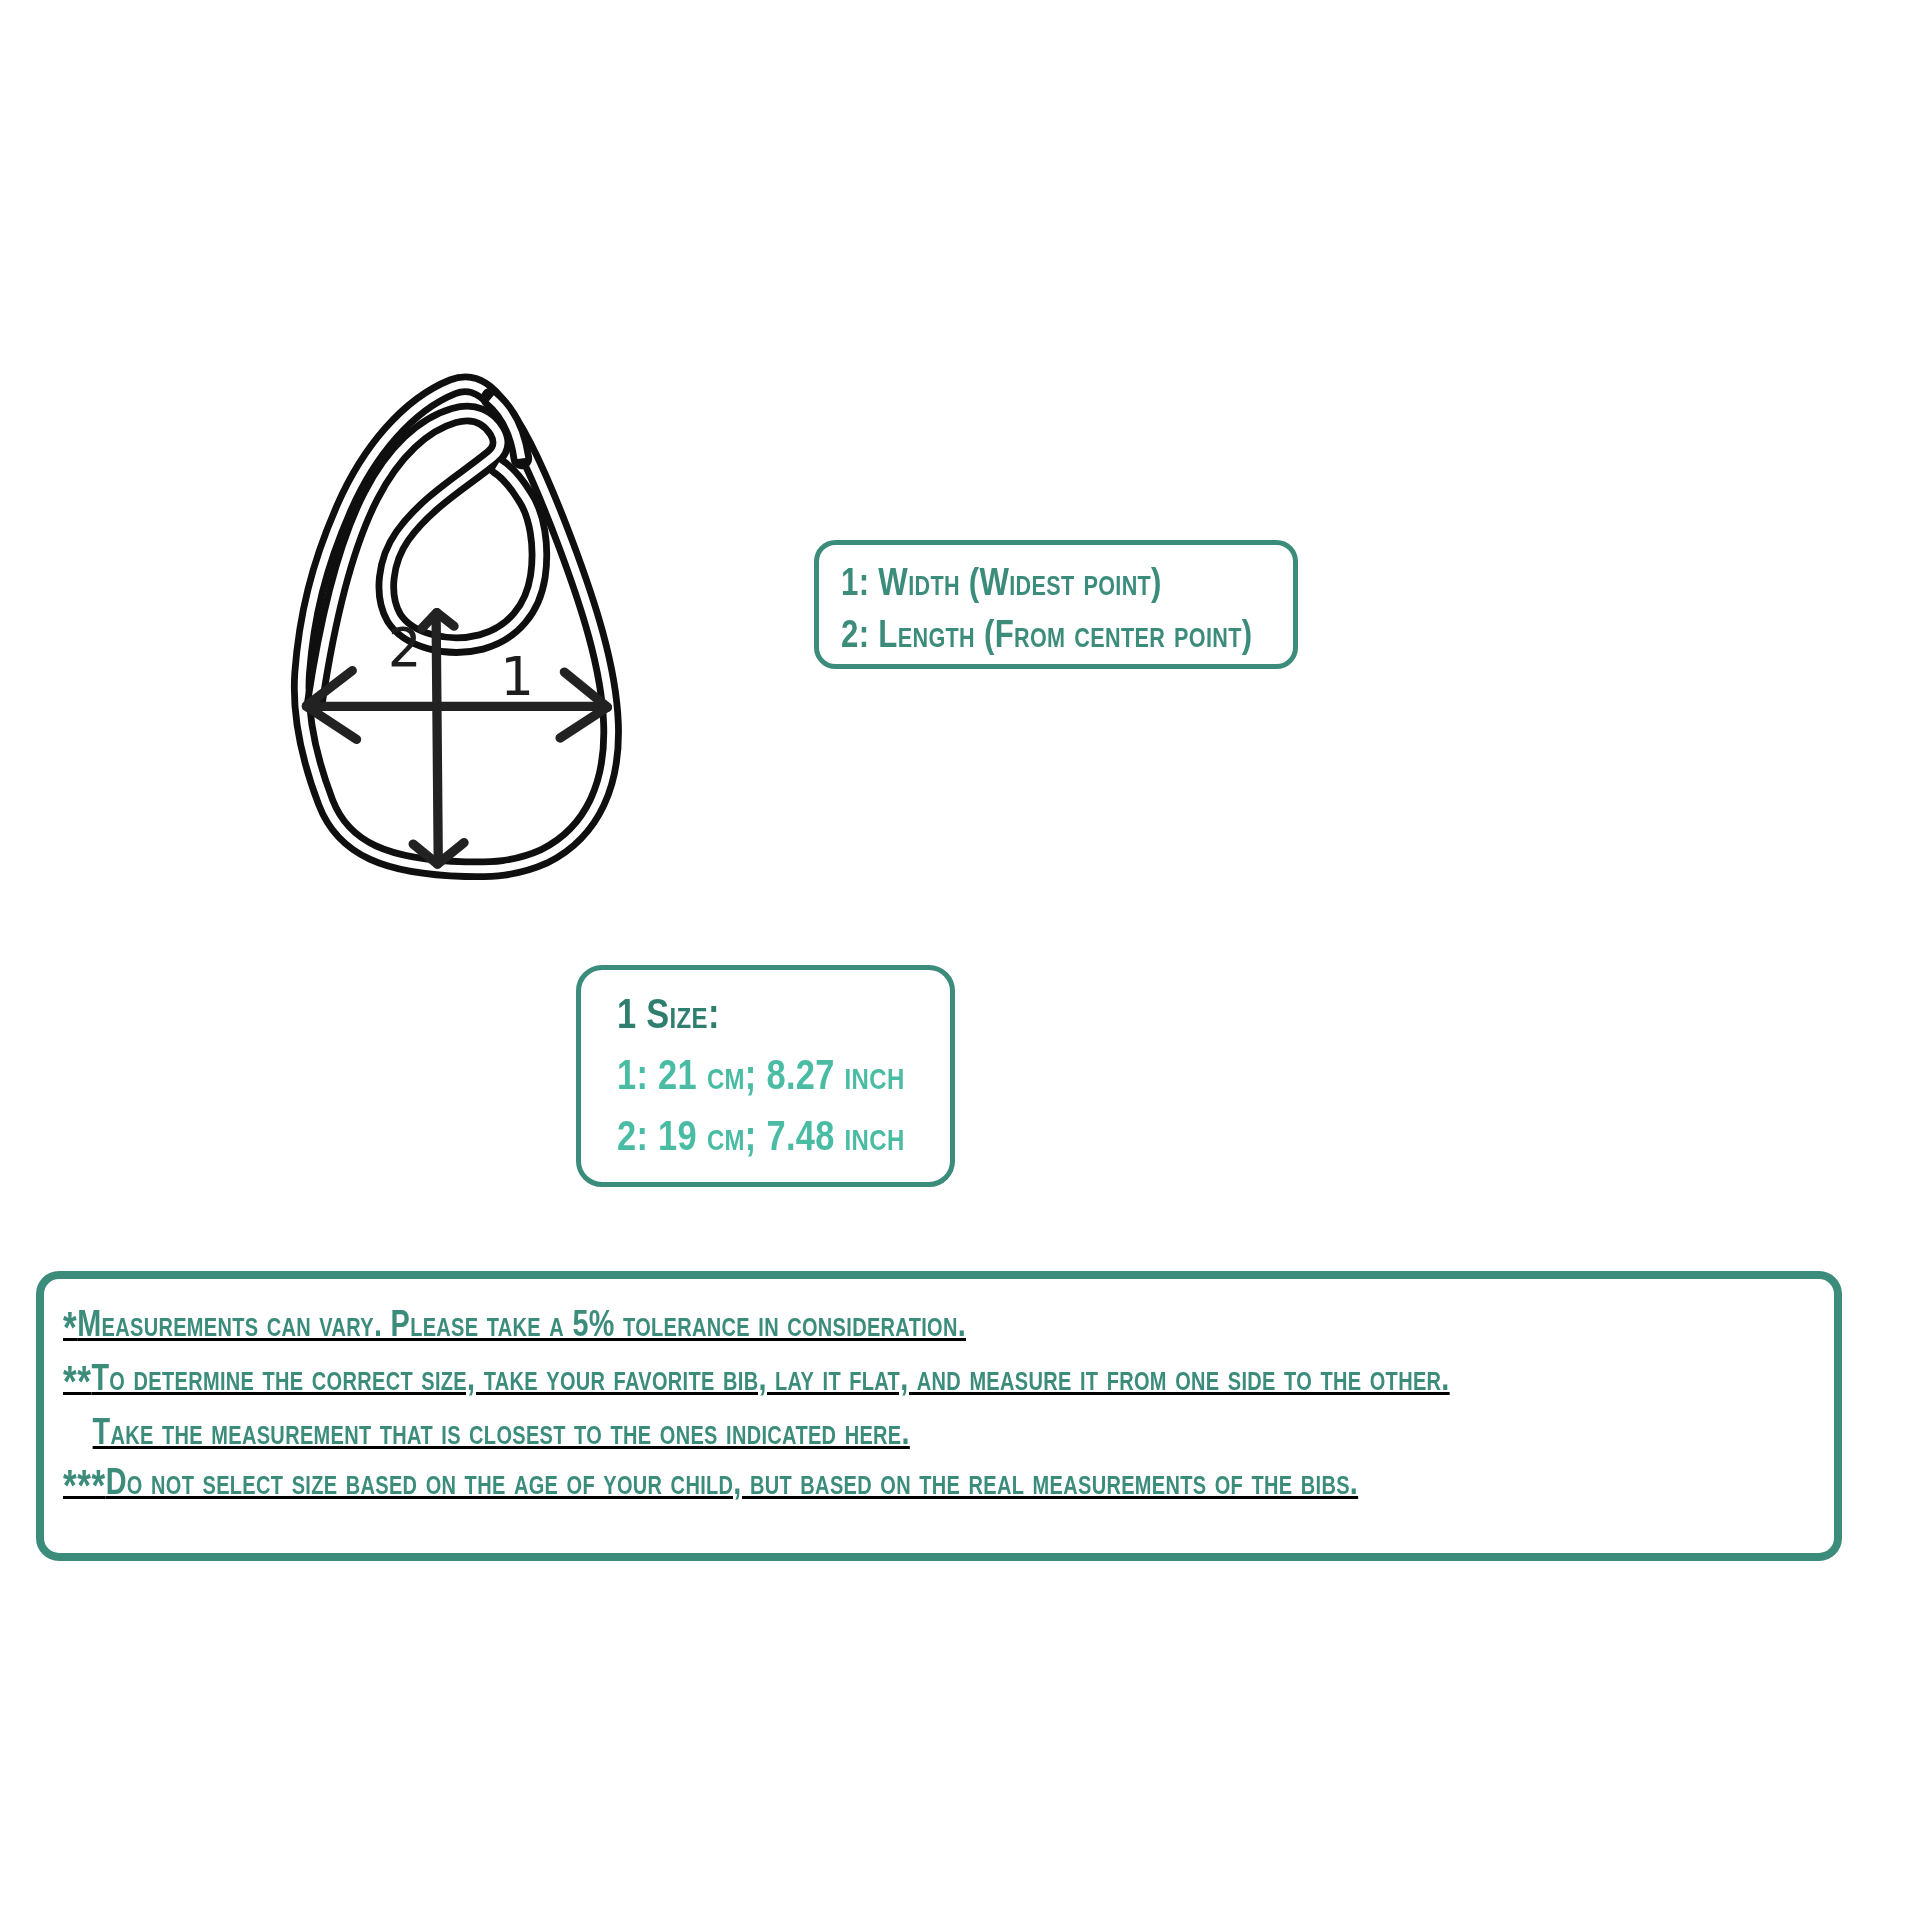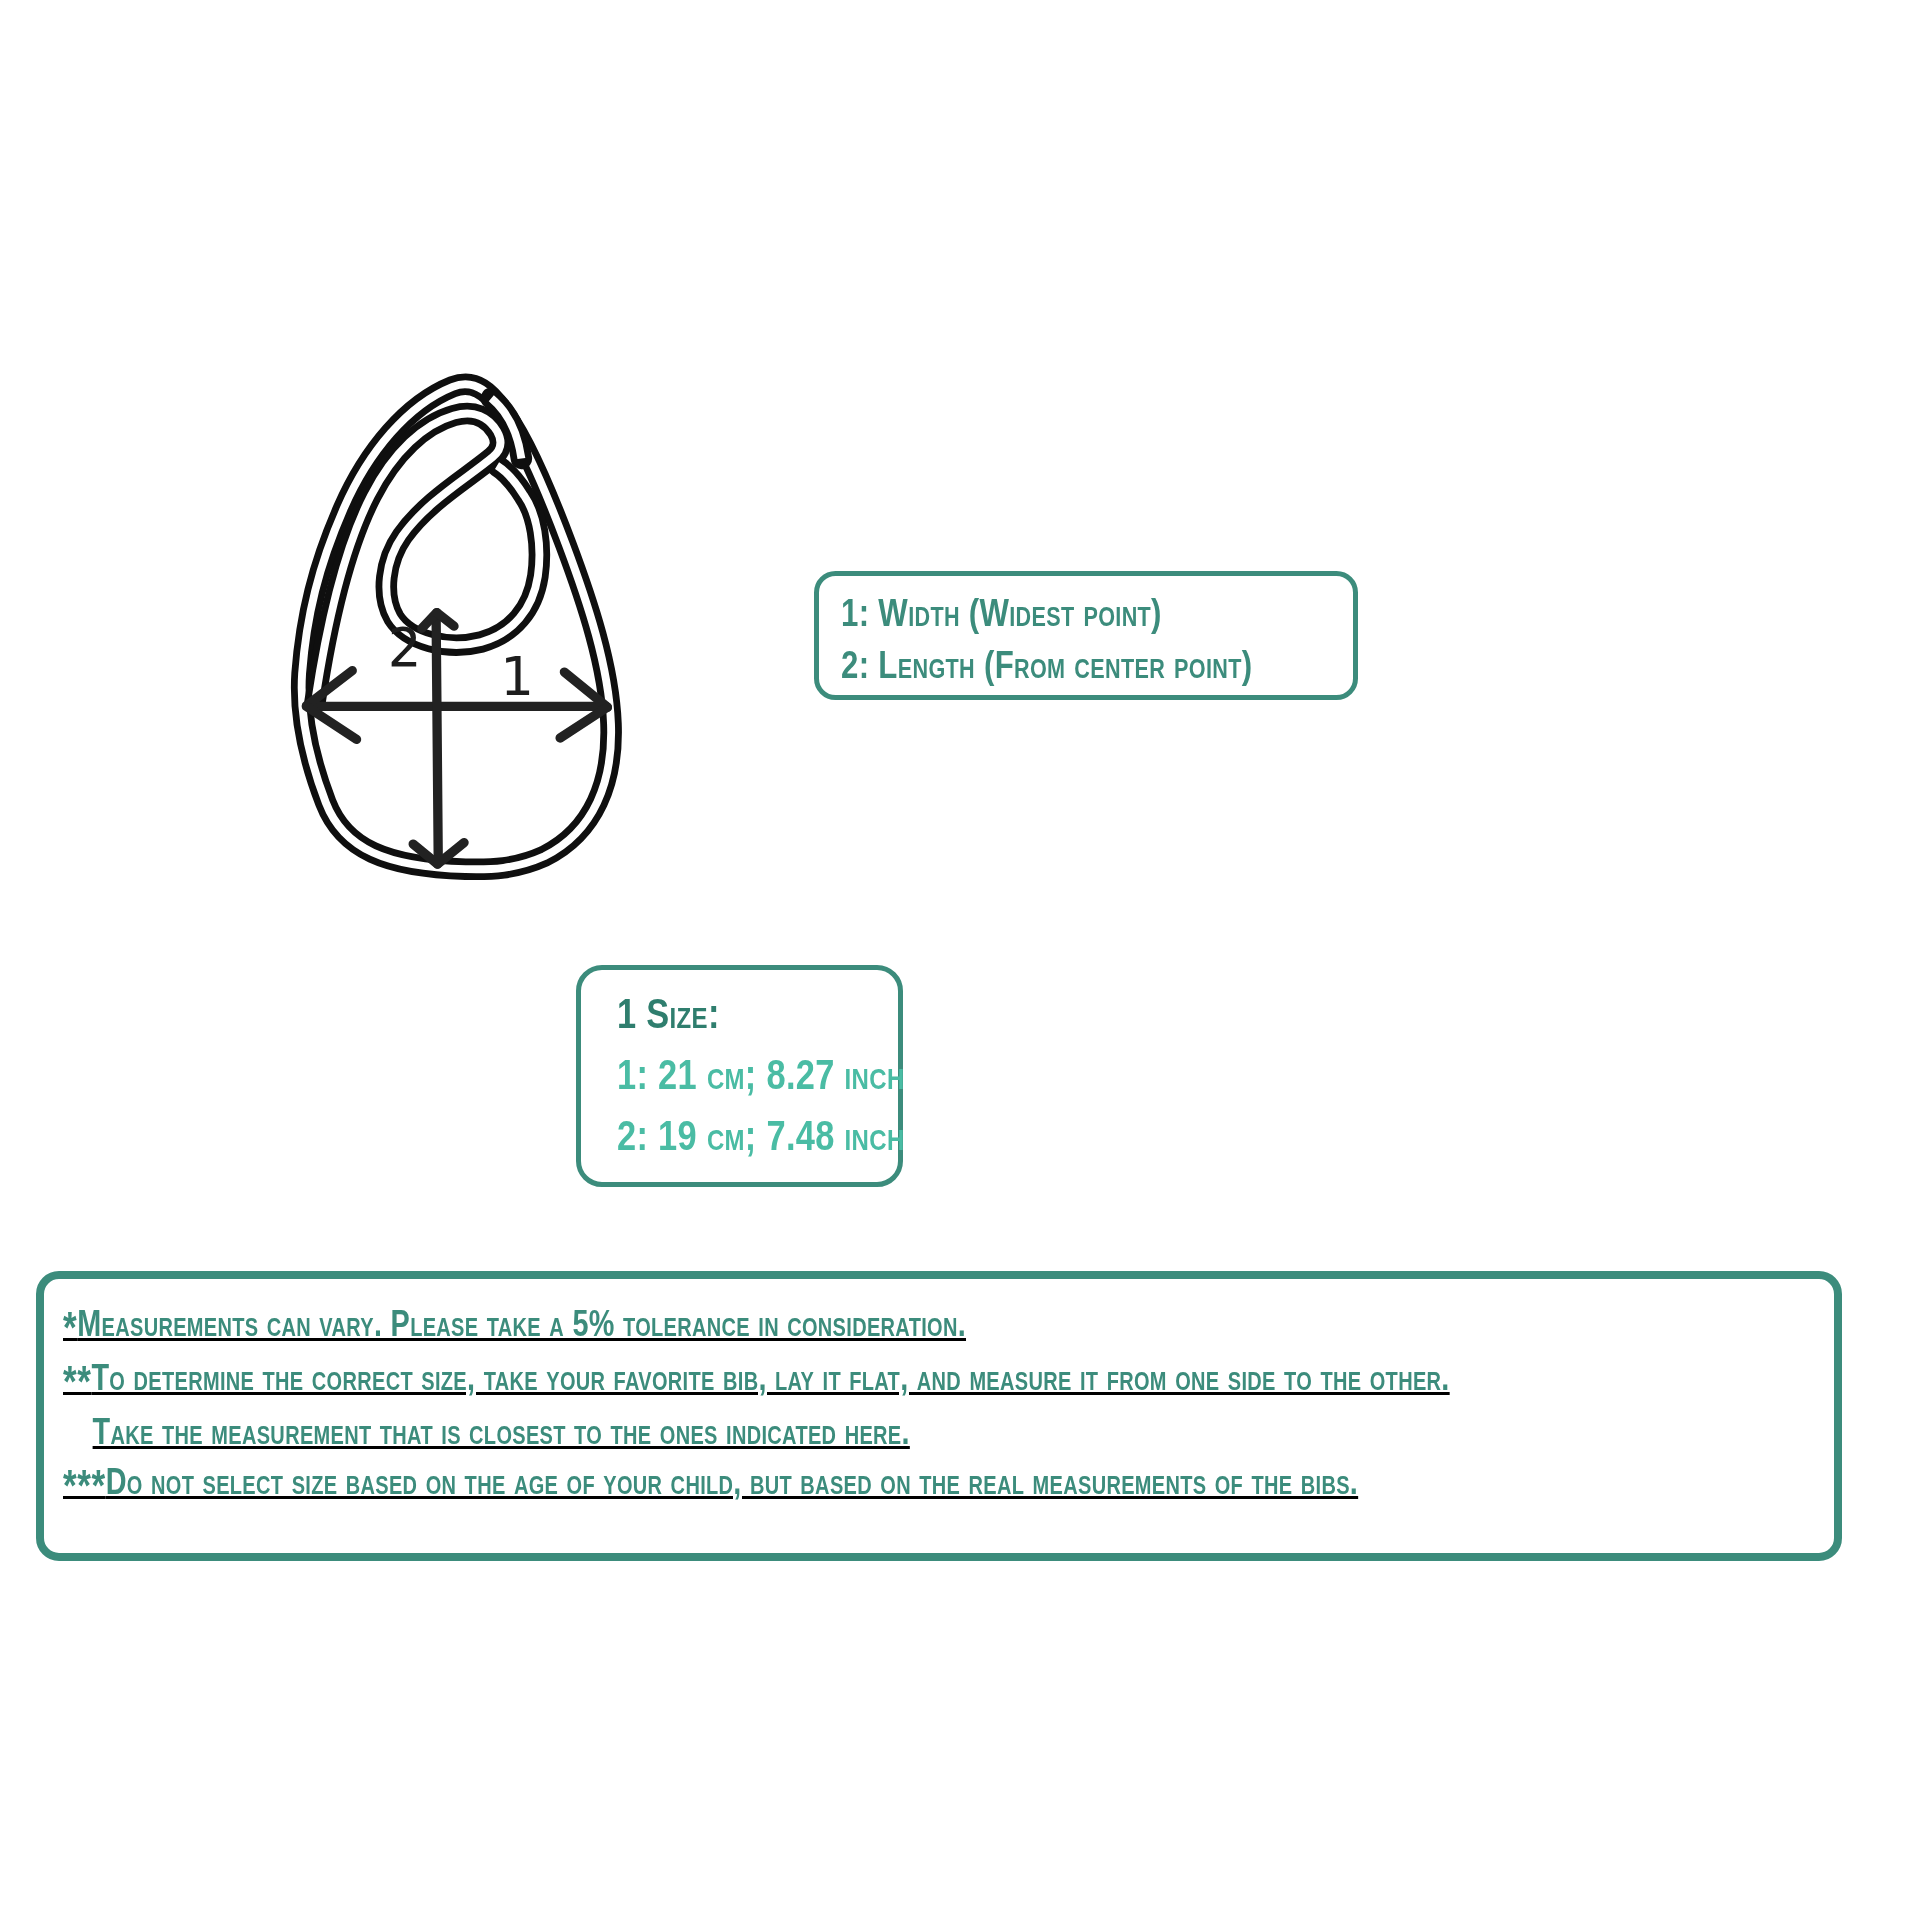--- a/index.html
+++ b/index.html
@@ -21,30 +21,30 @@
     font-family:"Liberation Sans",sans-serif;
     font-weight:700;
     font-variant:small-caps;
     letter-spacing:0.4px;
     white-space:nowrap;
     transform:scaleX(0.8);
     transform-origin:left center;
   }
   
   .legend-box{
-    left:814px;top:571px;width:544px;height:129px;
+    left:814px;top:540px;width:484px;height:129px;
     border-width:5px;border-radius:21.5px;
     padding:10.8px 0 0 21.5px;
   }
   .legend-box .line{
     font-size:39px;line-height:52px;color:#3c8c7c;
   }
   
   .size-box{
-    left:576px;top:965px;width:327px;height:222px;
+    left:576px;top:965px;width:379px;height:222px;
     border-width:5.7px;border-radius:26px;
     padding:13px 0 0 36px;
   }
   .size-box .title{
     font-size:43px;line-height:61px;color:#2f7e6e;
   }
   .size-box .measure{
     font-size:43px;line-height:61px;color:#4abca4;
   }
   

